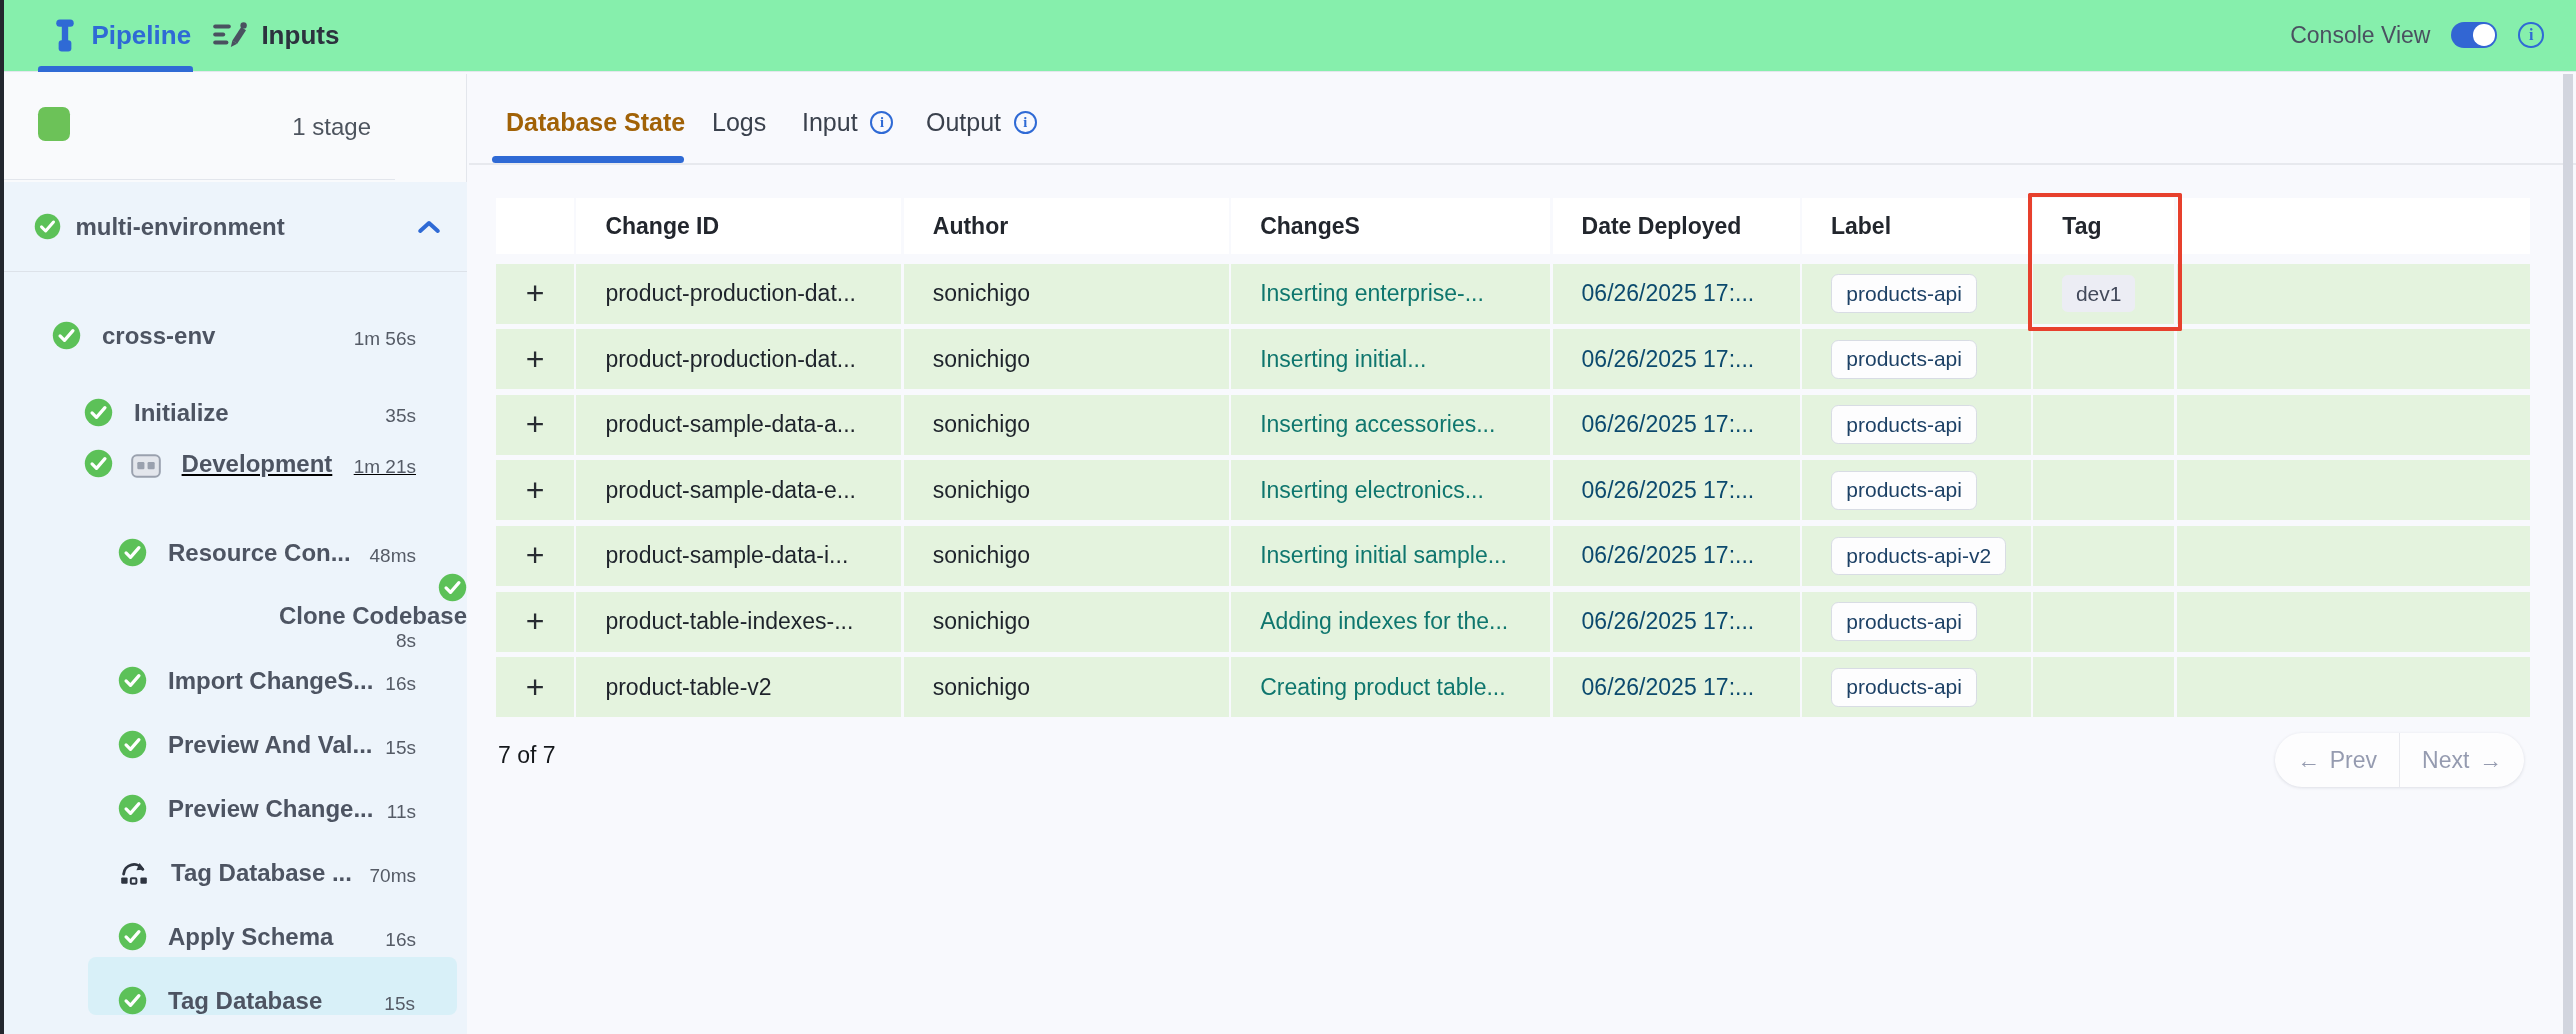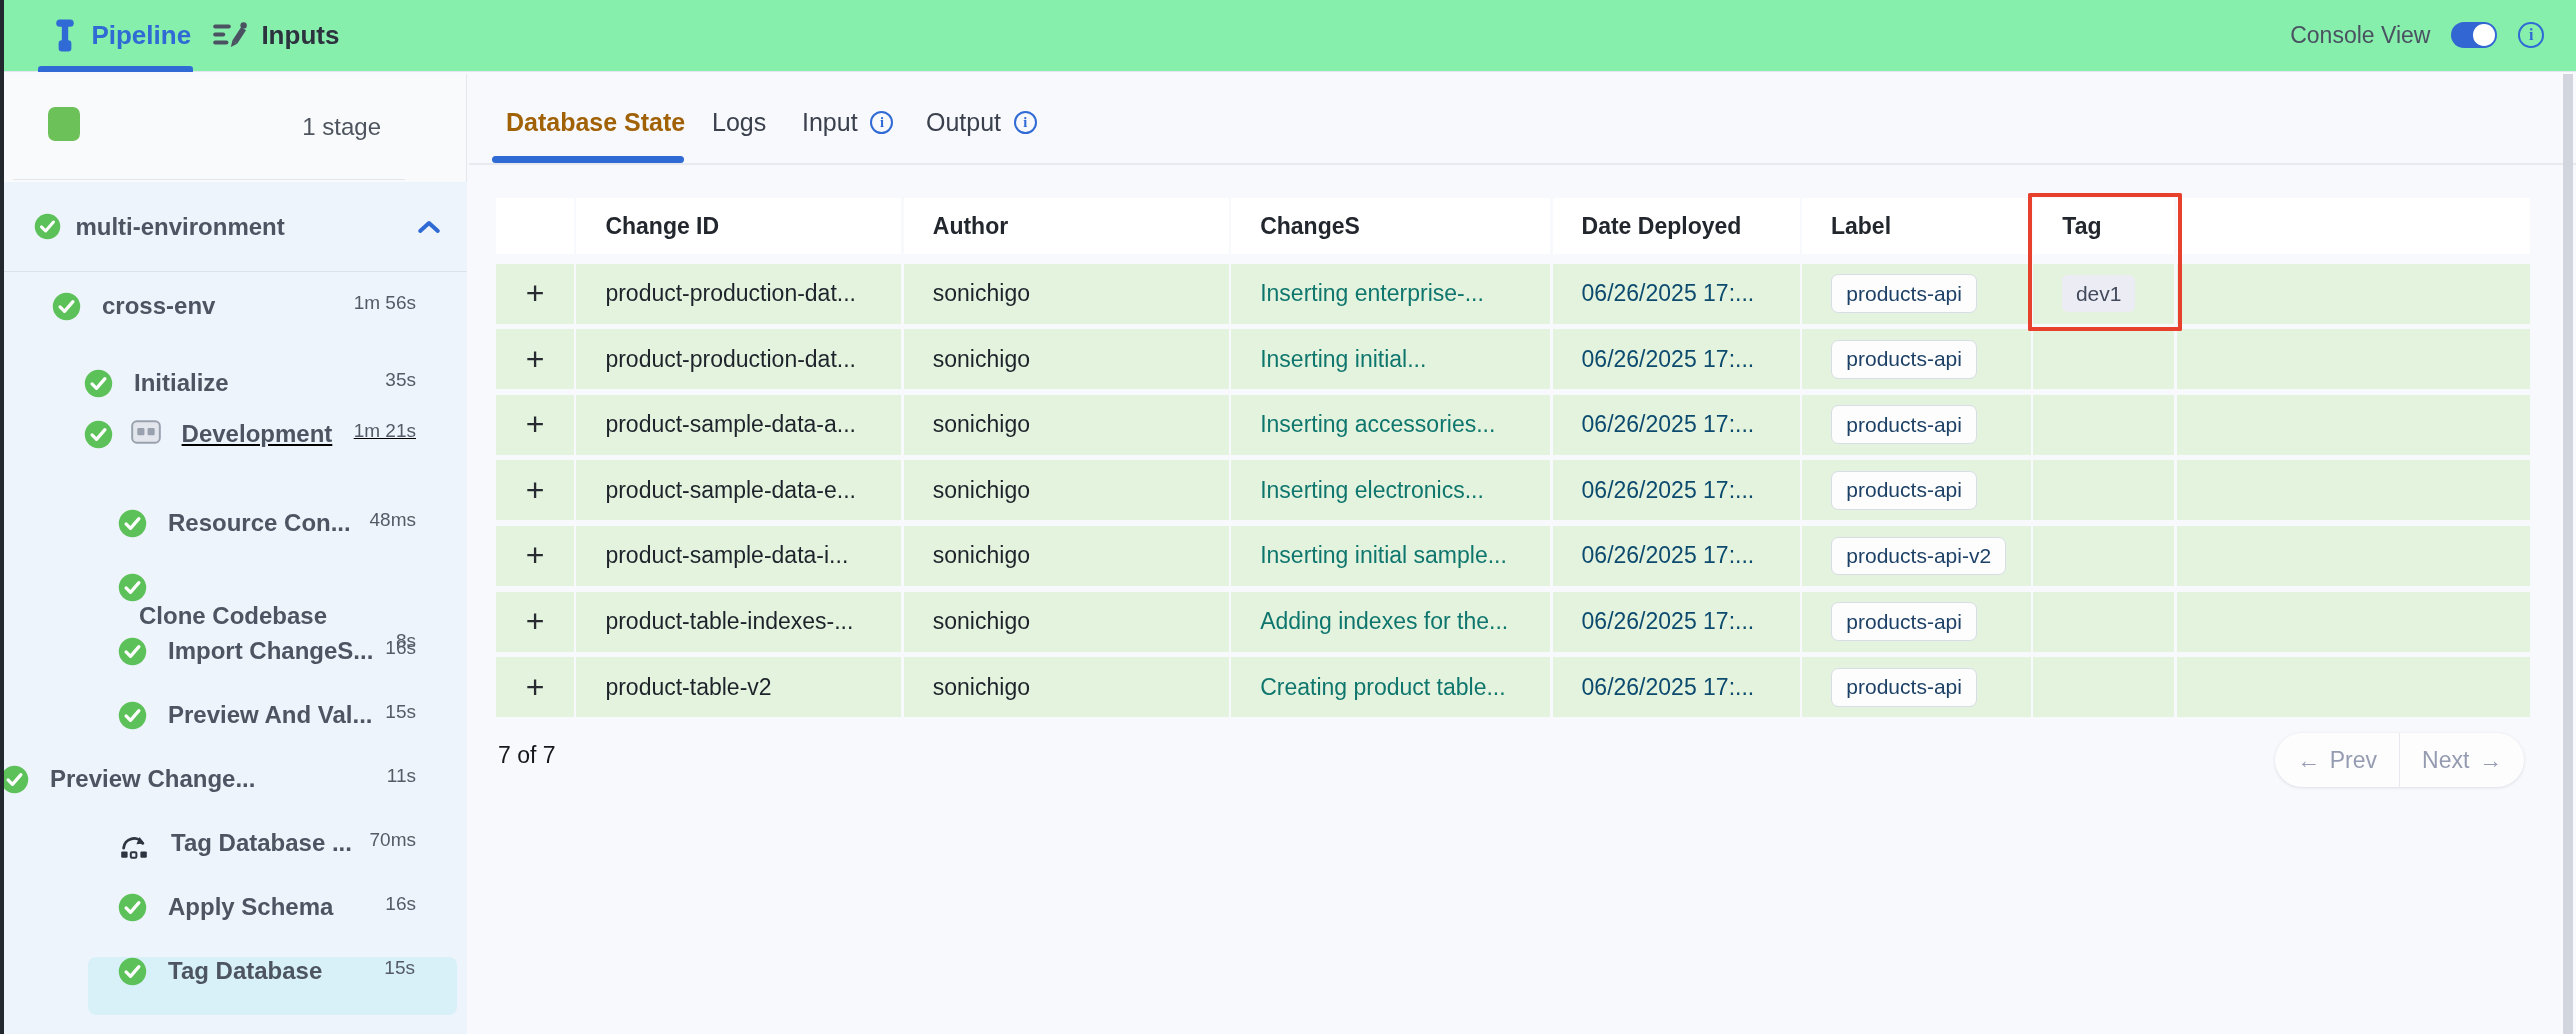--- a/index.html
+++ b/index.html
@@ -14,29 +14,29 @@
   .top-tab.active .lbl { color:#2f6ad5; }
   .tab-underline-top { position:absolute; left:38px; top:66px; width:155px; height:6.4px; border-radius:3.2px 3.2px 0 0; background:#2f6ad5; }
   .console-area { position:absolute; right:32px; top:0; height:70px; display:flex; align-items:center; gap:21px; }
   .console-area .lbl { font-size:23px; color:#4a5160; }
   .toggle { position:relative; width:46px; height:26px; border-radius:13.6px; background:#3266d3; }
   .toggle .knob { position:absolute; right:2.4px; top:2.4px; width:21.6px; height:21.6px; border-radius:50%; background:#fff; }
   .info-icon { display:inline-flex; align-items:center; justify-content:center; width:25.6px; height:25.6px; border:2px solid #2f6ad5; border-radius:50%; color:#2f6ad5; font-size:16px; font-weight:700; font-family:"Liberation Serif", serif; }
 
   
   .sidebar { position:absolute; left:0; top:74px; width:467px; height:961px; background:#f9fafc; border-right:1.6px solid #e3e6ec; }
-  .sidebar-head { position:absolute; left:13px; top:0; width:392px; height:106px; border-bottom:1.6px solid #e3e6ec; }
+  .sidebar-head { position:absolute; left:3px; top:0; width:392px; height:106px; border-bottom:1.6px solid #e3e6ec; }
   .stage-square { position:absolute; left:35px; top:33px; width:32px; height:34px; border-radius:7.2px; background:#6cc258; }
   .stage-count { position:absolute; right:24px; top:0; height:106px; display:flex; align-items:center; font-size:24px; color:#4d545e; }
   .tree { position:absolute; left:0; top:108px; width:467px; height:853px; background:#edf4fb; }
   .group-row { position:absolute; left:0; top:0; width:467px; height:90px; border-bottom:1.6px solid #dde2e9; display:flex; align-items:center; cursor:pointer;text-align:right; }
   .group-row .check { margin-left:34px; }
   .group-row .lbl { margin-left:14.4px; font-size:24px; font-weight:600; color:#4d5462; }
   .group-row .chev { margin-left:auto; margin-right:25.6px; display:flex; }
-  .step { position:absolute; left:0; width:467px; height:58px; display:flex; align-items:flex-start; cursor:pointer; }
+  .step { position:absolute; left:0; width:467px; height:58px; display:flex; align-items:flex-end; cursor:pointer; }
   .step.selected { left:88px; width:369px; background:#d8f0f8; border-radius:8px; }
   .step .lbl { margin-left:21px; font-size:24px; font-weight:600; color:#4d5462; white-space:nowrap; }
   .step .dur { margin-left:auto; font-size:19px; color:#555b66; white-space:nowrap; }
   .icon-wrap { display:flex; align-items:center; }
 
   
   .main-tabs-divider { position:absolute; left:469px; top:163px; width:2107px; height:1.6px; background:#e7e9ee; }
   .main-tab { position:absolute; top:98px; height:48px; display:flex; align-items:center; gap:12.8px; cursor:pointer; }
   .main-tab .lbl { font-size:25px; font-weight:500; color:#3a414d; }
   .main-tab.active .lbl { font-weight:700; color:#a16207; }
@@ -198,21 +198,21 @@
           <div class="step" style="top: 519px; padding-left: 118px;">
             <span class="icon-wrap">
               <svg width="29" height="29" viewBox="0 0 36 36">
                 <circle cx="18" cy="18" r="17" fill="#5cc158"></circle>
                 <polyline points="10,18.5 15.5,24 26,12" fill="none" stroke="#fff" stroke-width="4" stroke-linecap="round" stroke-linejoin="round"></polyline>
               </svg>
             </span>
             <span class="lbl">Preview And Val...</span>
             <span class="dur" style="margin-right: 51px;">15s</span>
           </div>
-          <div class="step" style="top: 583px; ">
+          <div class="step" style="top: 583px; padding-left: 118px;">
             <span class="icon-wrap">
               <svg width="29" height="29" viewBox="0 0 36 36">
                 <circle cx="18" cy="18" r="17" fill="#5cc158"></circle>
                 <polyline points="10,18.5 15.5,24 26,12" fill="none" stroke="#fff" stroke-width="4" stroke-linecap="round" stroke-linejoin="round"></polyline>
               </svg>
             </span>
             <span class="lbl">Preview Change...</span>
             <span class="dur" style="margin-right: 51px;">11s</span>
           </div>
           <div class="step" style="top: 647px; padding-left: 118px;">

